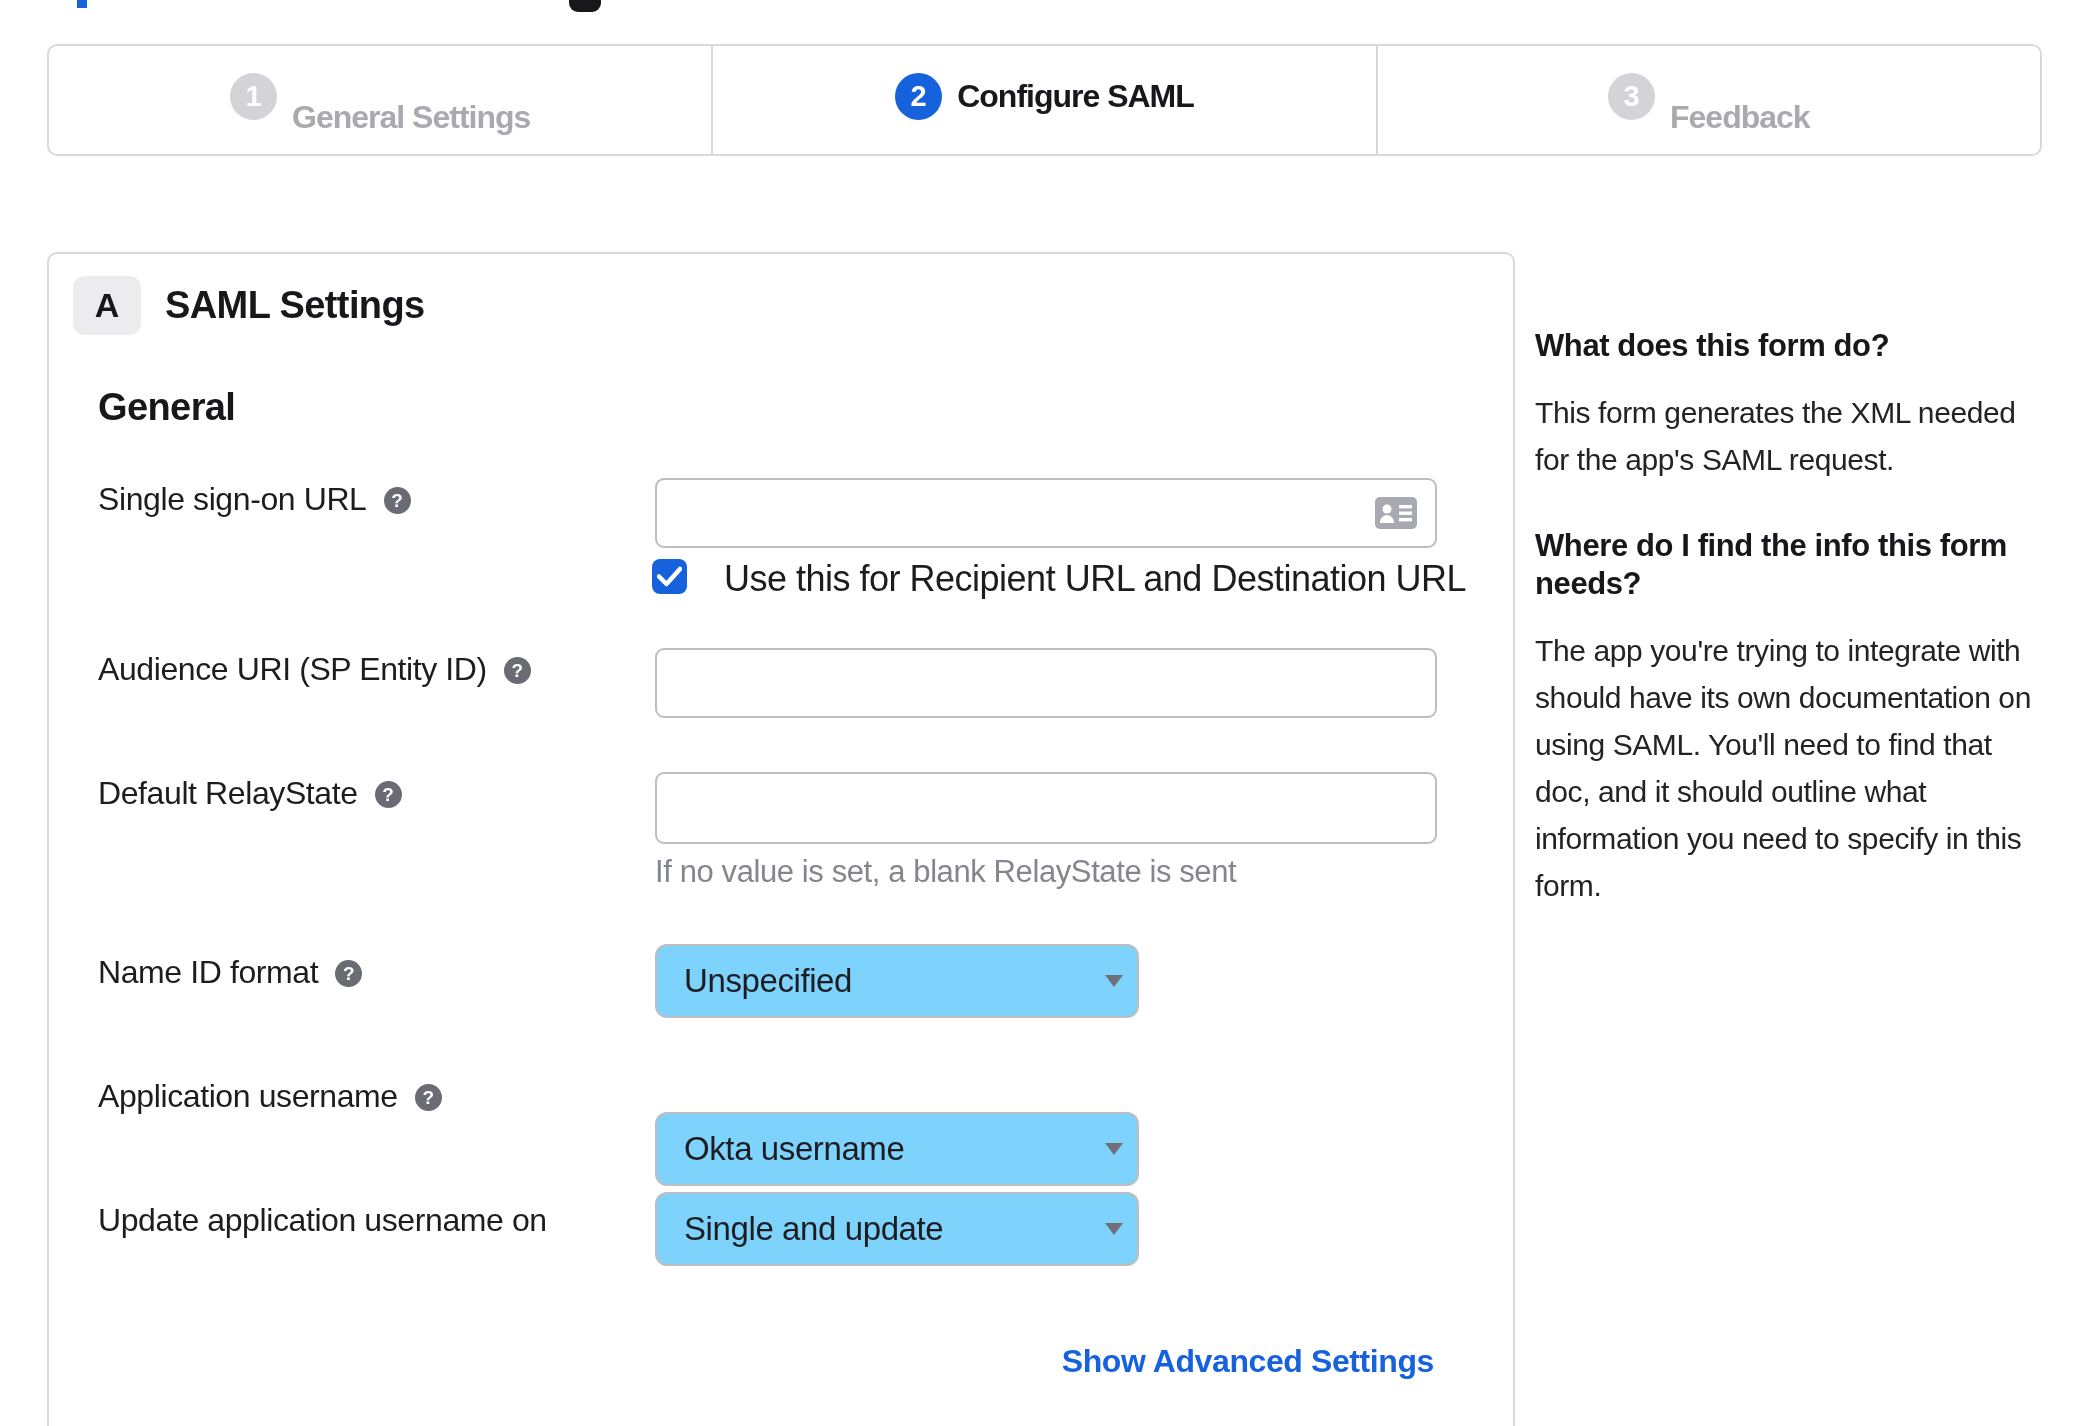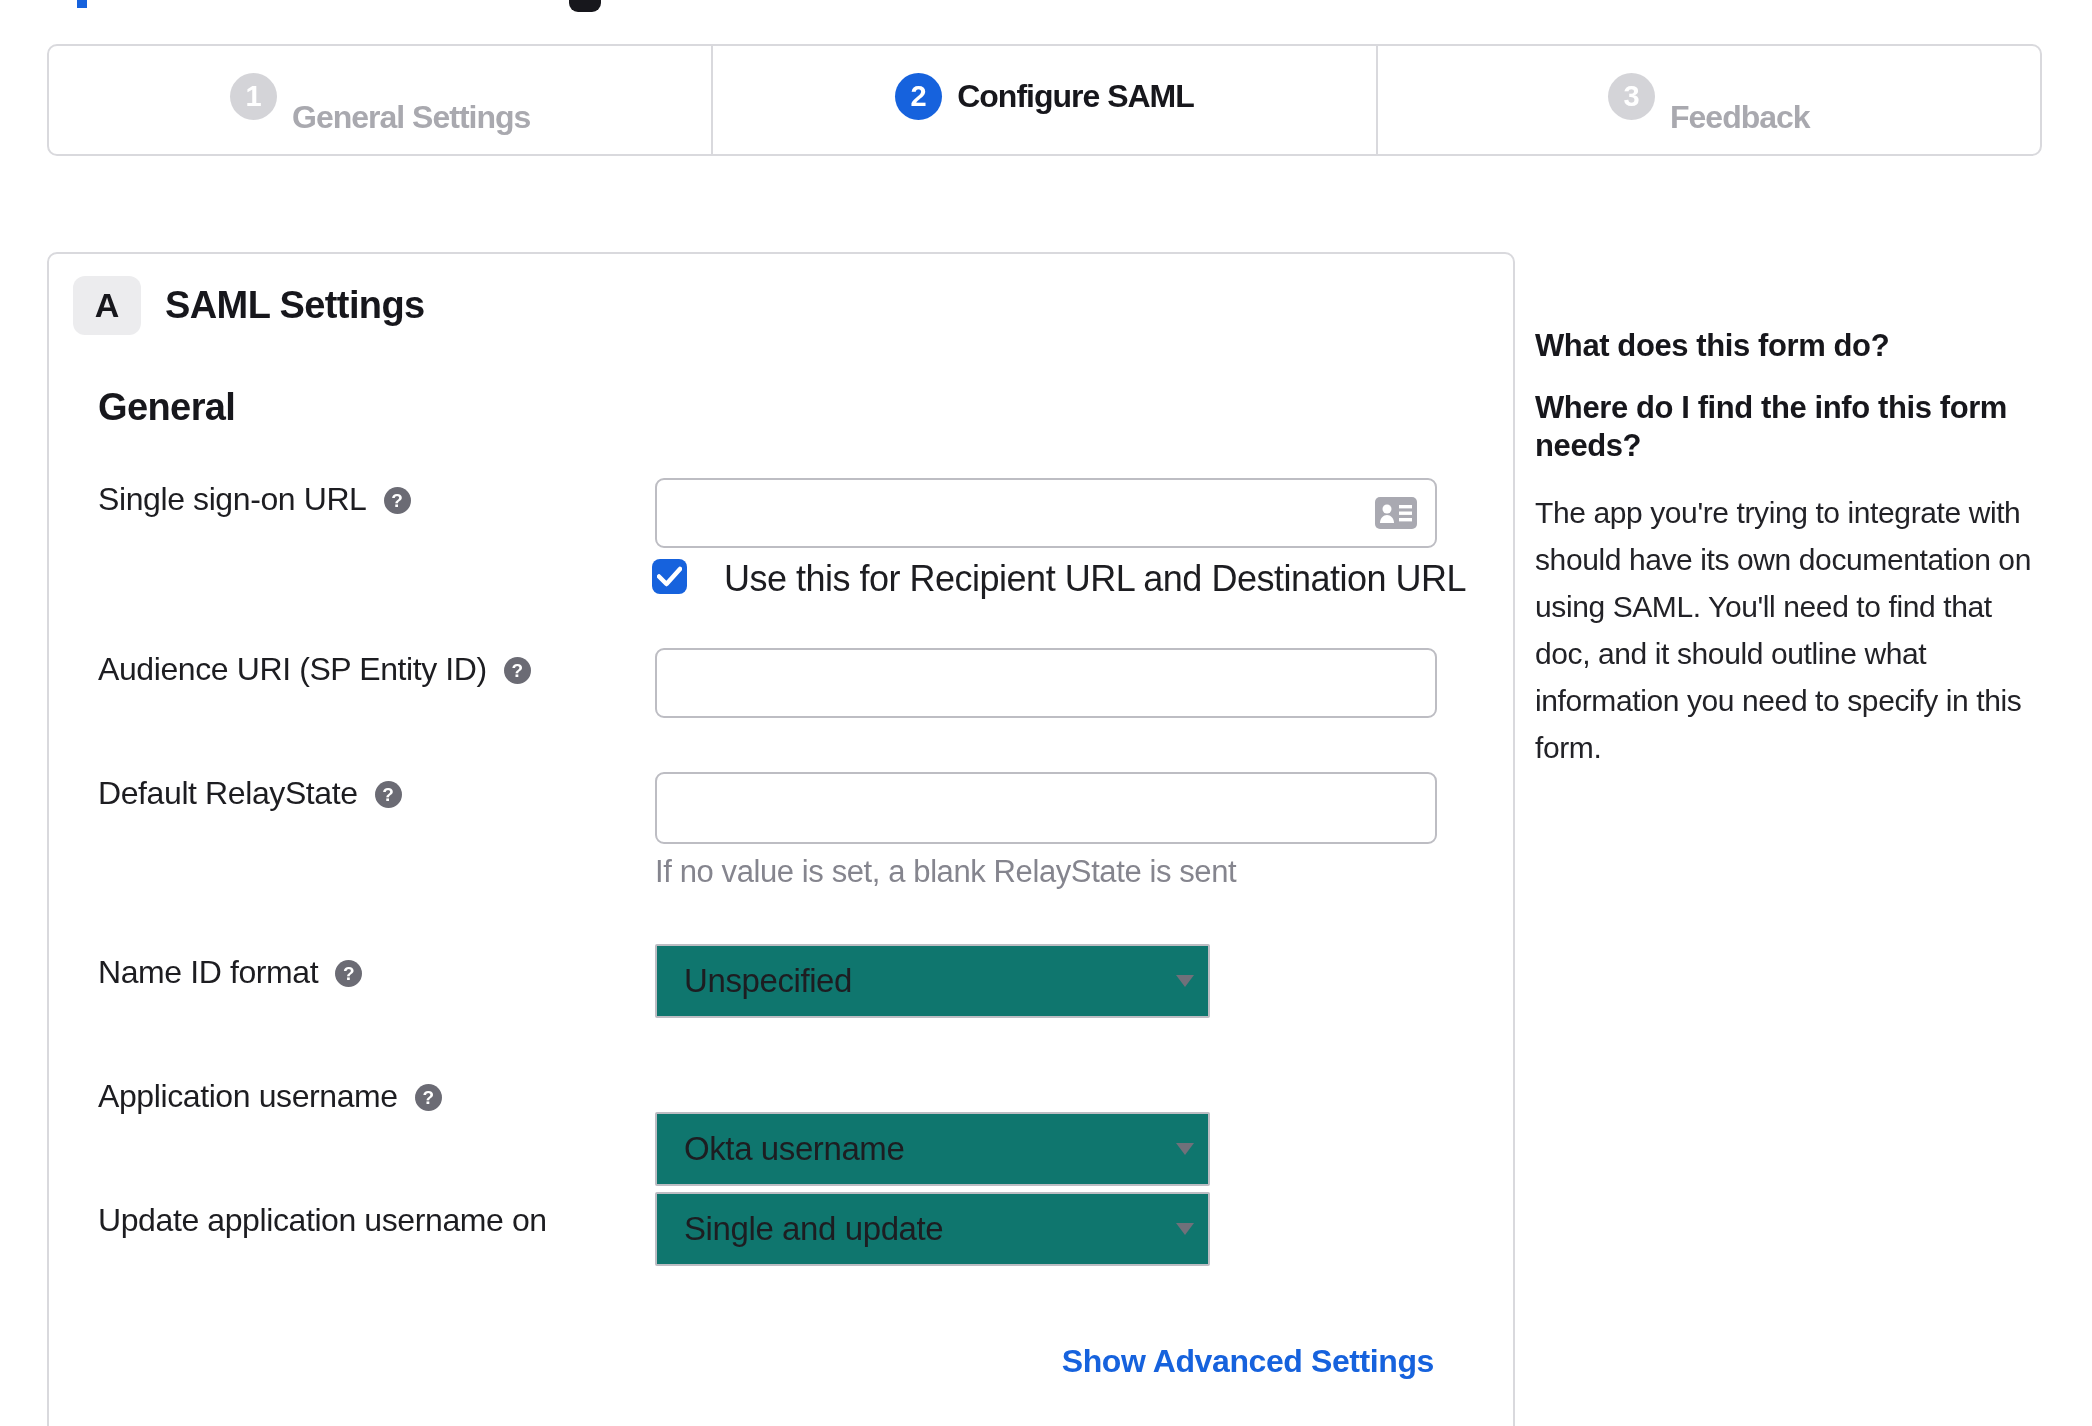--- a/index.html
+++ b/index.html
@@ -31,22 +31,22 @@
                 font-size:38px; font-weight:bold; letter-spacing:-0.6px; color:#17171c; }
   .group-heading { position:absolute; left:49px; top:132px; font-size:38px; font-weight:bold;
                    letter-spacing:-0.6px; color:#17171c; }
 
   .flabel { position:absolute; left:49px; font-size:32px; letter-spacing:-0.4px; color:#1d1d21; white-space:nowrap; }
   .help { display:inline-block; width:27px; height:27px; border-radius:50%; background:#6b6b74;
           color:#fff; font-size:19px; font-weight:bold; text-align:center; line-height:27px;
           margin-left:17px; vertical-align:3px; letter-spacing:0; }
   .tinput { position:absolute; left:606px; width:782px; height:70px; border:2px solid #bdbdc3; border-radius:9px;
             background:#fff; font-size:32px; padding:0 26px; font-family:"Liberation Sans",sans-serif; }
-  .sel { position:absolute; left:606px; width:555px; height:74px; border:2px solid #bdbdc3;
-         border-radius:2px; background:#0f766e; display:flex; align-items:center; padding:0 27px;
+  .sel { position:absolute; left:606px; width:484px; height:74px; border:2px solid #bdbdc3;
+         border-radius:12px; background:#7dd3fc; display:flex; align-items:center; padding:0 27px;
          font-size:33px; letter-spacing:-0.4px; }
   .sel-arrow { position:absolute; right:14px; top:50%; transform:translateY(-50%); width:0; height:0;
                border-left:9px solid transparent; border-right:9px solid transparent;
                border-top:12px solid #70707a; }
   .hint { position:absolute; left:606px; font-size:31px; letter-spacing:-0.4px; color:#85858e;text-align:right; }
 
   .cb { position:absolute; left:603px; top:305px; width:35px; height:35px; background:#1662dd;
         border-radius:8px; }
   .cb svg { position:absolute; left:5px; top:7px; }
   .cb-label { position:absolute; left:675px; top:304px; font-size:36px; letter-spacing:-0.5px; }
@@ -130,15 +130,16 @@
   <div class="sel" style="top:938px">
       <span>Single and update</span>
       <span class="sel-arrow"></span>
     </div>
 
   <a class="adv-link">Show Advanced Settings</a>
 </div>
 
 <div class="sidebar">
   <h3>What does this form do?</h3>
+  <p>This form generates the XML needed for the app's SAML request.</p>
   <h3>Where do I find the info this form needs?</h3>
   <p>The app you're trying to integrate with should have its own documentation on using SAML. You'll need to find that doc, and it should outline what information you need to specify in this form.</p>
 </div>
 
 </body></html>

